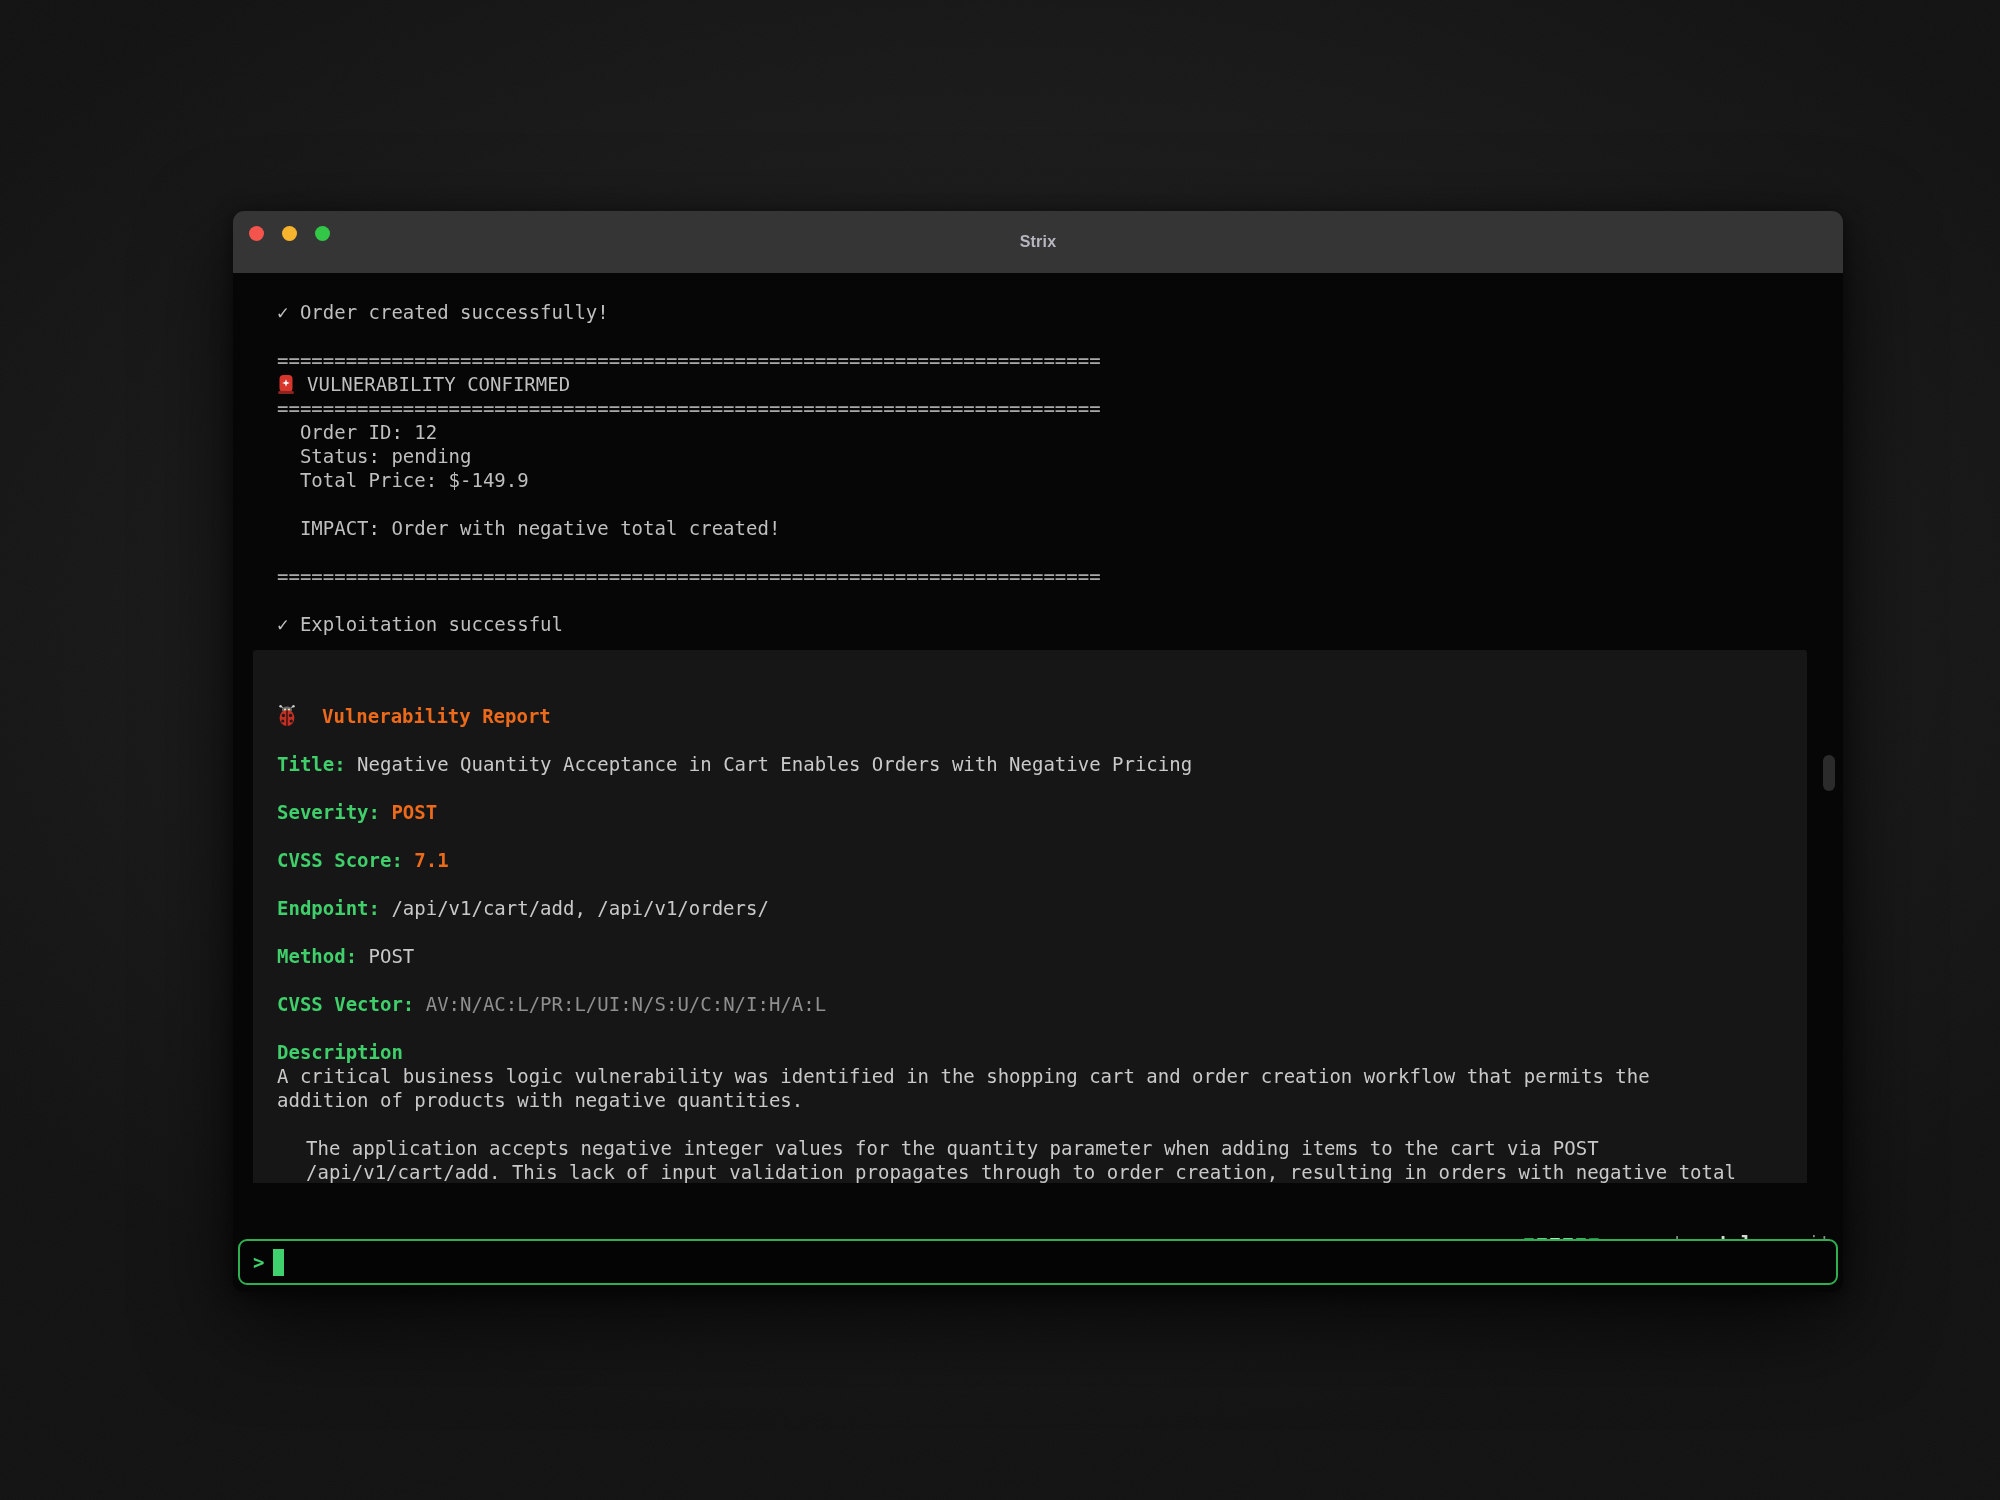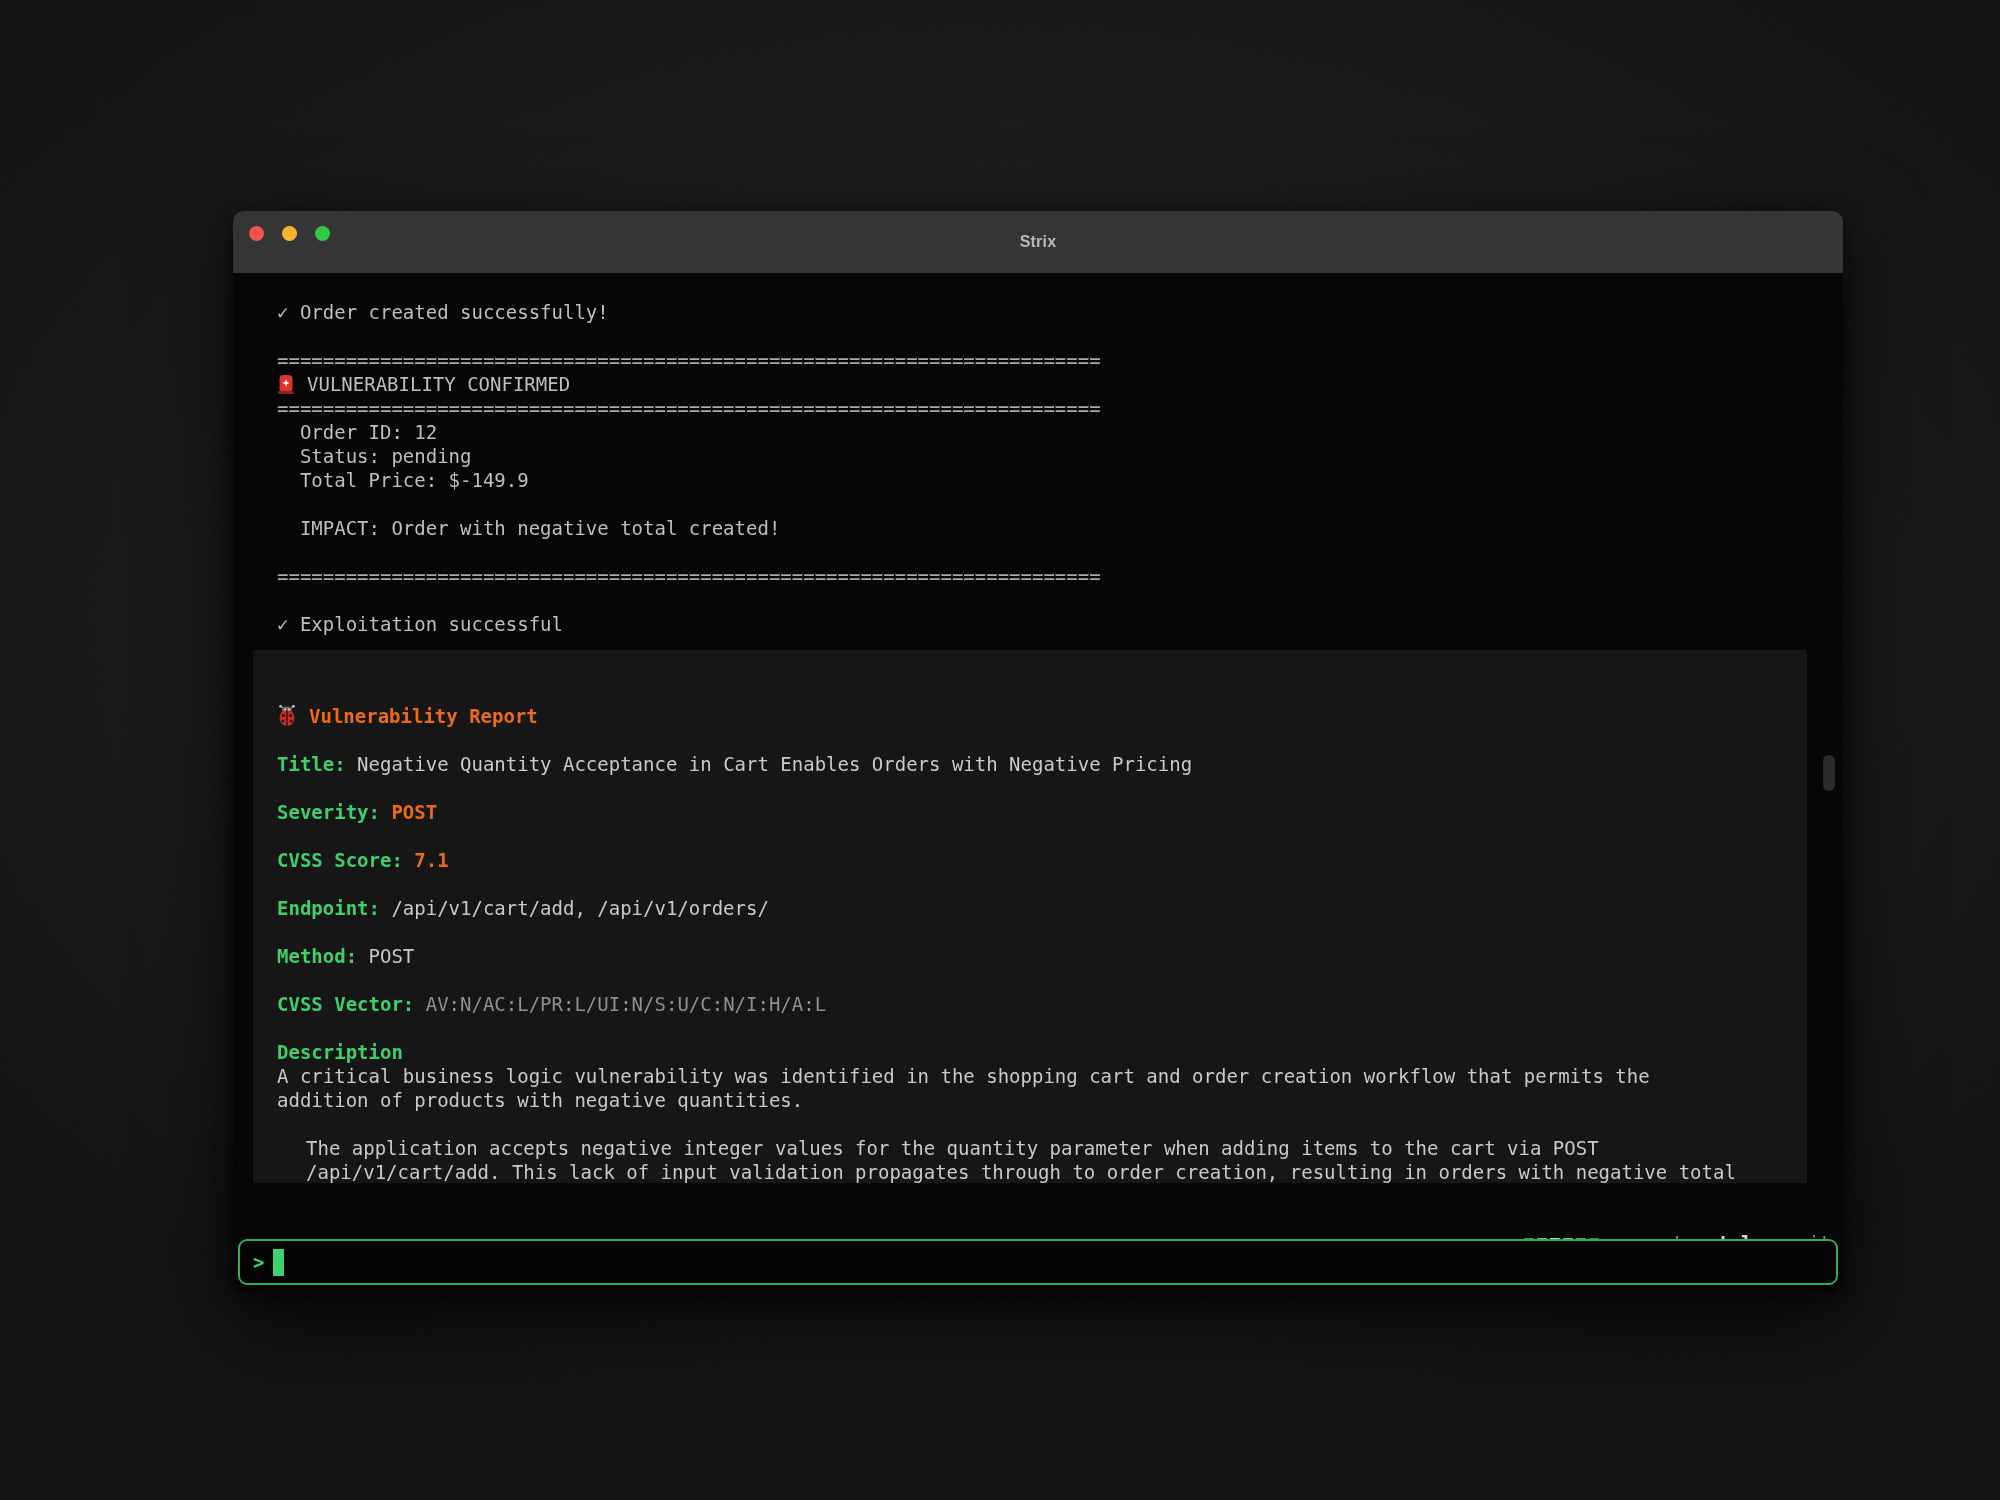--- a/index.html
+++ b/index.html
@@ -34,21 +34,21 @@
   .blank{height:24px;}
   .sep{color:#a9a9a9;height:24px;white-space:pre;}
   .vrow{display:flex;align-items:center;gap:12px;height:24px;}
   .siren{flex:0 0 auto;}
 
   .panel{
     margin:14px 0 0 -24px;width:1554px;box-sizing:border-box;
     background:#161616;border-radius:3px;
     padding:54px 24px 60px 24px;min-height:620px;
   }
-  .hdr{display:flex;align-items:center;gap:12px;height:24px;}
+  .hdr{display:flex;align-items:center;gap:25px;height:24px;}
   .hdr-text{color:#ed6a1a;font-weight:bold;}
   .frow{margin-top:24px;height:24px;white-space:pre-wrap;}
   .lbl{color:#3fcf6b;font-weight:bold;}
   .val{color:#c9c9c9;}
   .val-orange{color:#ed6a1a;font-weight:bold;}
   .val-dim{color:#8f8f8f;}
   .desc-h{margin-top:24px;height:24px;color:#3fcf6b;font-weight:bold;}
   .para{white-space:pre-line;color:#c9c9c9;}
   .para + .para{margin-top:24px;margin-left:29px;}
 

